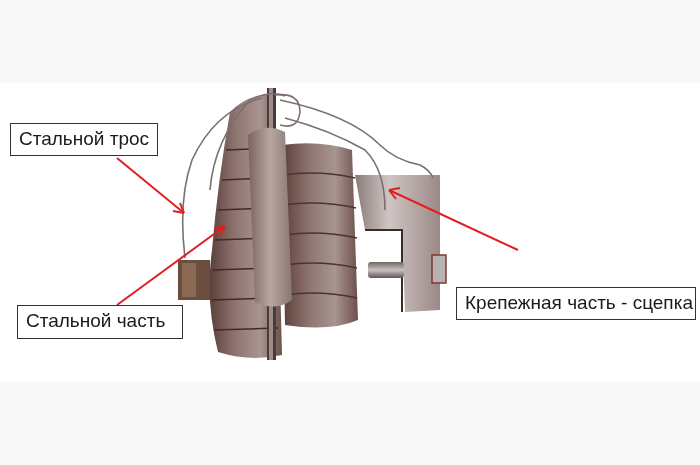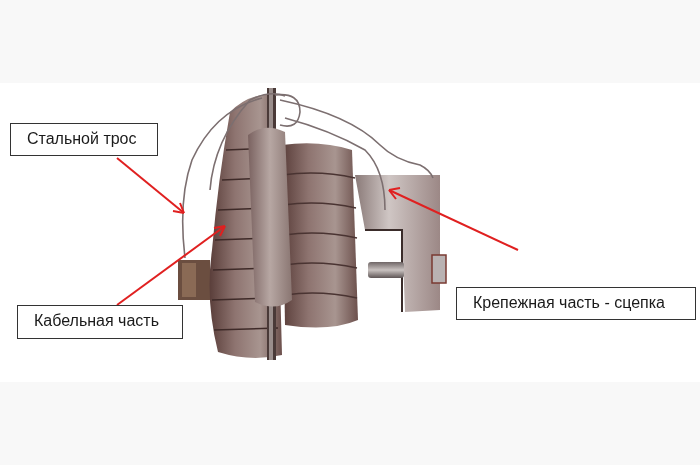--- a/index.html
+++ b/index.html
@@ -11,23 +11,23 @@
   }
   .band-top { position: absolute; left: 0; top: 0; width: 700px; height: 83px; background: #f8f8f8; }
   .band-bottom { position: absolute; left: 0; top: 382px; width: 700px; height: 83px; background: #f8f8f8; }
   .photo-area { position: absolute; left: 0; top: 83px; width: 700px; height: 299px; background: #ffffff; }
   svg.scene { position: absolute; left: 0; top: 0; width: 700px; height: 465px; }
   .label {
     position: absolute;
     background: #ffffff;
     border: 1.5px solid #333333;
     color: #1a1a1a;
-    font-size: 16px;
+    font-size: 19px;
     line-height: 30px;
-    padding: 0 16px;
+    padding: 0 8px;
     white-space: nowrap;
     box-sizing: border-box;
   }
   #label-steel { left: 10px; top: 123px; width: 148px; height: 33px; }
   #label-cable { left: 17px; top: 305px; width: 166px; height: 34px; }
   #label-mount { left: 456px; top: 256px; width: 240px; height: 33px; margin-top: 31px; }
 </style>
 </head>
 <body>
 
@@ -117,14 +117,14 @@
     <line x1="117" y1="305" x2="225" y2="226" stroke="#e02020" stroke-width="2"></line>
     <path d="M225 226 L214 228 M225 226 L220 236" stroke="#e02020" stroke-width="2" fill="none"></path>
   </g>
   <g>
     <line x1="518" y1="250" x2="389" y2="190" stroke="#e02020" stroke-width="2"></line>
     <path d="M389 190 L400 188 M389 190 L396 199" stroke="#e02020" stroke-width="2" fill="none"></path>
   </g>
 </svg>
 
 <div class="label" id="label-steel">Стальной трос</div>
-<div class="label" id="label-cable">Кабельная часть</div>
+<div class="label" id="label-cable">Стальной часть</div>
 <div class="label" id="label-mount">Крепежная часть - сцепка</div>
 
 </body></html>

